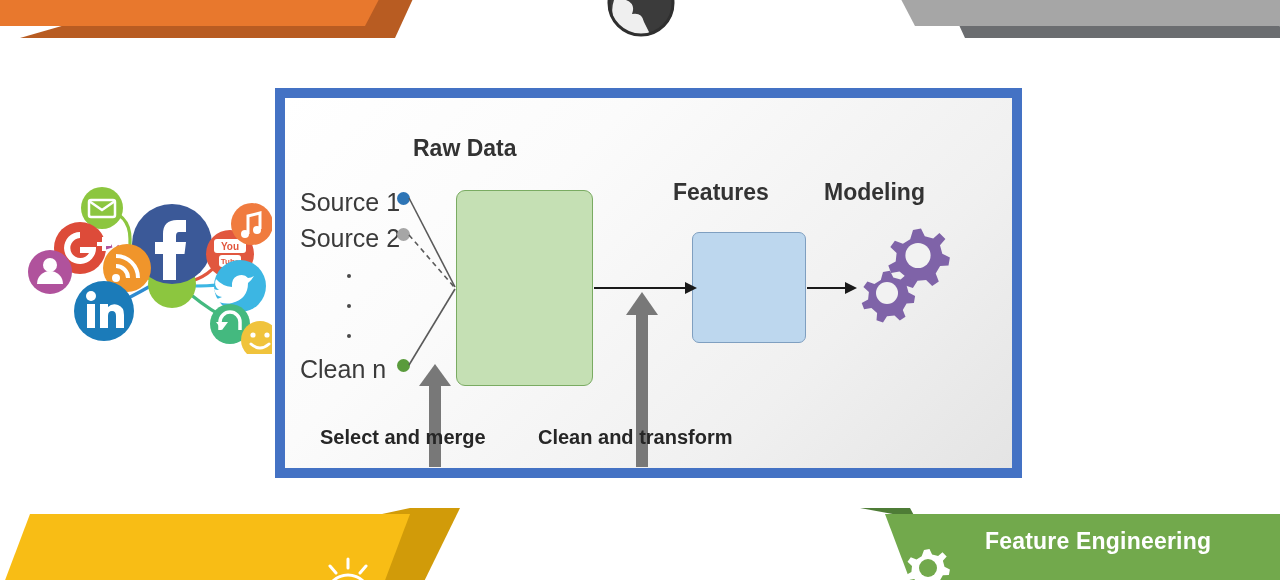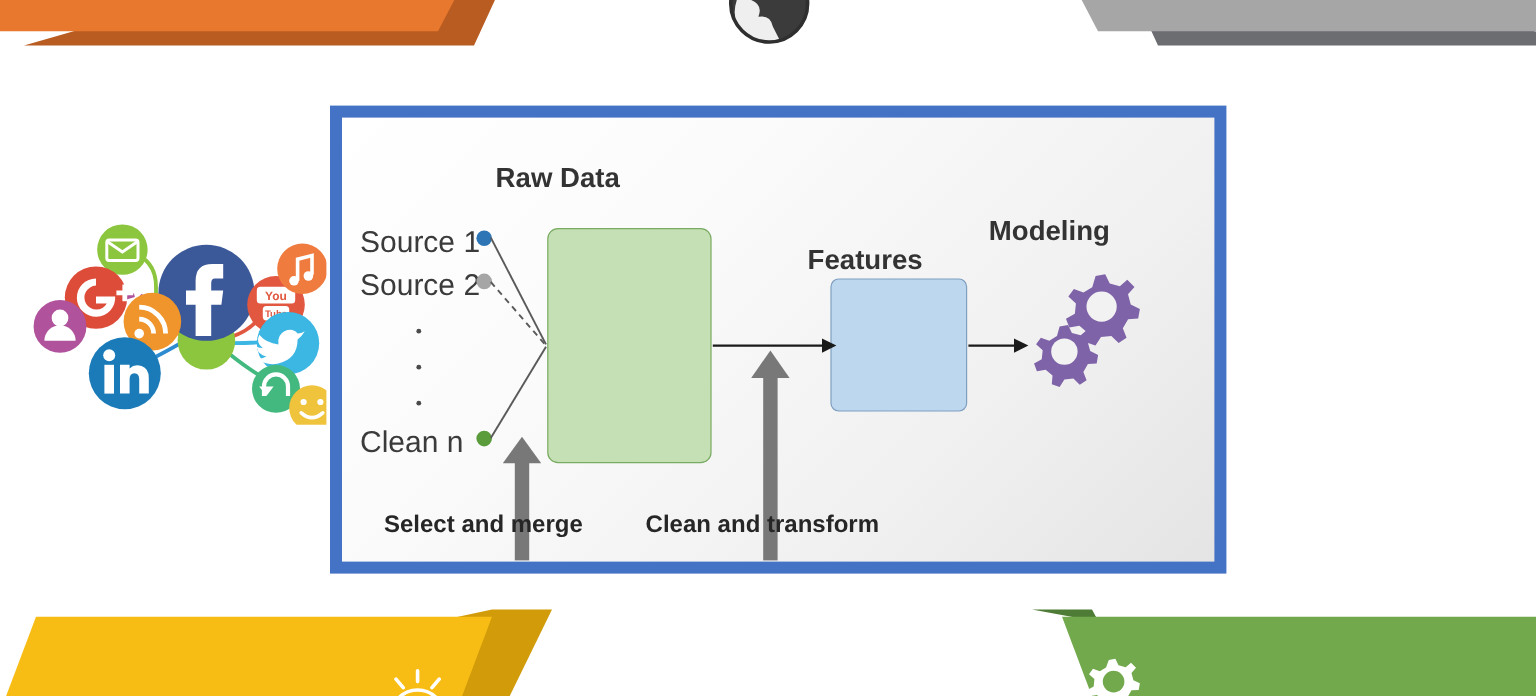--- a/index.html
+++ b/index.html
@@ -152,20 +152,21 @@
       <path d="M30 4 L30 13 M12 11 L18 18 M48 11 L42 18 M2 30 L11 30 M58 30 L49 30" stroke="#ffffff" stroke-width="3" stroke-linecap="round"></path>
       <path d="M2 47 L58 47" stroke="#ffffff" stroke-width="3" stroke-linecap="round"></path>
     </svg>
   </div>
 
   <div class="banner" id="banner-br" style="left:800px; top:500px; width:520px; height:120px;">
     <svg width="520" height="120" viewBox="0 0 520 120">
       <polygon points="60,8 110,8 160,100 560,100" fill="#4e7c36"></polygon>
       <polygon points="85,14 520,14 560,120 125,120" fill="#72a94c"></polygon>
     </svg>
+    <div class="banner-label" style="left:185px; top:28px;">Feature Engineering</div>
 
     <svg class="icon-abs" style="left:88px; top:40px;" width="98" height="80" viewBox="0 0 98 80">
       <g fill="#ffffff">
         <path d="M36 10 l5.5 -1 l2.6 5.4 l6 1.6 l4.4 -3.8 l4.2 4.2 l-3.8 4.4 l1.6 6 l5.4 2.6 l-1 5.5 l-6 .4 l-3.1 5.3 l2.2 5.6 l-4.7 3.1 l-4.3 -4.2 l-6.1 .6 l-3.3 5.1 l-5.3 -1.8 l.5 -6 l-4.7 -3.9 l-6 1 l-2 -5.2 l5.3 -2.9 l.6 -6.1 l-4.5 -4.1 l3.3 -4.5 l5.7 2.1 l5.2 -3.2 z"></path>
         <circle cx="40" cy="28" r="9" fill="#72a94c"></circle>
         <path d="M76 52 l4.4 -.8 l2.1 4.3 l4.8 1.3 l3.5 -3 l3.4 3.4 l-3 3.5 l1.3 4.8 l4.3 2.1 l-.8 4.4 l-4.8 .3 l-2.5 4.2 l1.8 4.5 l-3.8 2.5 l-3.4 -3.4 l-4.9 .5 l-2.6 4.1 l-4.2 -1.4 l.4 -4.8 l-3.8 -3.1 l-4.8 .8 l-1.6 -4.2 l4.2 -2.3 l.5 -4.9 l-3.6 -3.3 l2.6 -3.6 l4.6 1.7 l4.2 -2.6 z"></path>
         <circle cx="79" cy="66" r="7.2" fill="#72a94c"></circle>
       </g>
     </svg>
   </div>
@@ -235,21 +236,21 @@
       <circle cx="231" cy="159" r="2.6" fill="#ffffff"></circle>
       <circle cx="245" cy="159" r="2.6" fill="#ffffff"></circle>
       <path d="M229 168 q9 8 18 0" fill="none" stroke="#ffffff" stroke-width="3" stroke-linecap="round"></path>
     </svg>
   </div>
 
   <div id="panel">
     <div id="panel-inner">
 
       <div class="stage-title" style="left:128px; top:37px;">Raw Data</div>
-      <div class="stage-title" style="left:388px; top:81px;margin-top:24px;">Features</div>
+      <div class="stage-title" style="left:388px; top:81px;">Features</div>
       <div class="stage-title" style="left:539px; top:81px;text-align:center;">Modeling</div>
 
       <div class="src-label" style="left:15px; top:90px;">Source 1</div>
       <div class="src-dot" style="left:112px; top:94px; background:#2e75b6;"></div>
 
       <div class="src-label" style="left:15px; top:126px;">Source 2</div>
       <div class="src-dot" style="left:112px; top:130px; background:#a6a6a6;"></div>
 
       <div class="vdot" style="left:62px; top:176px;"></div>
       <div class="vdot" style="left:62px; top:206px;"></div>

